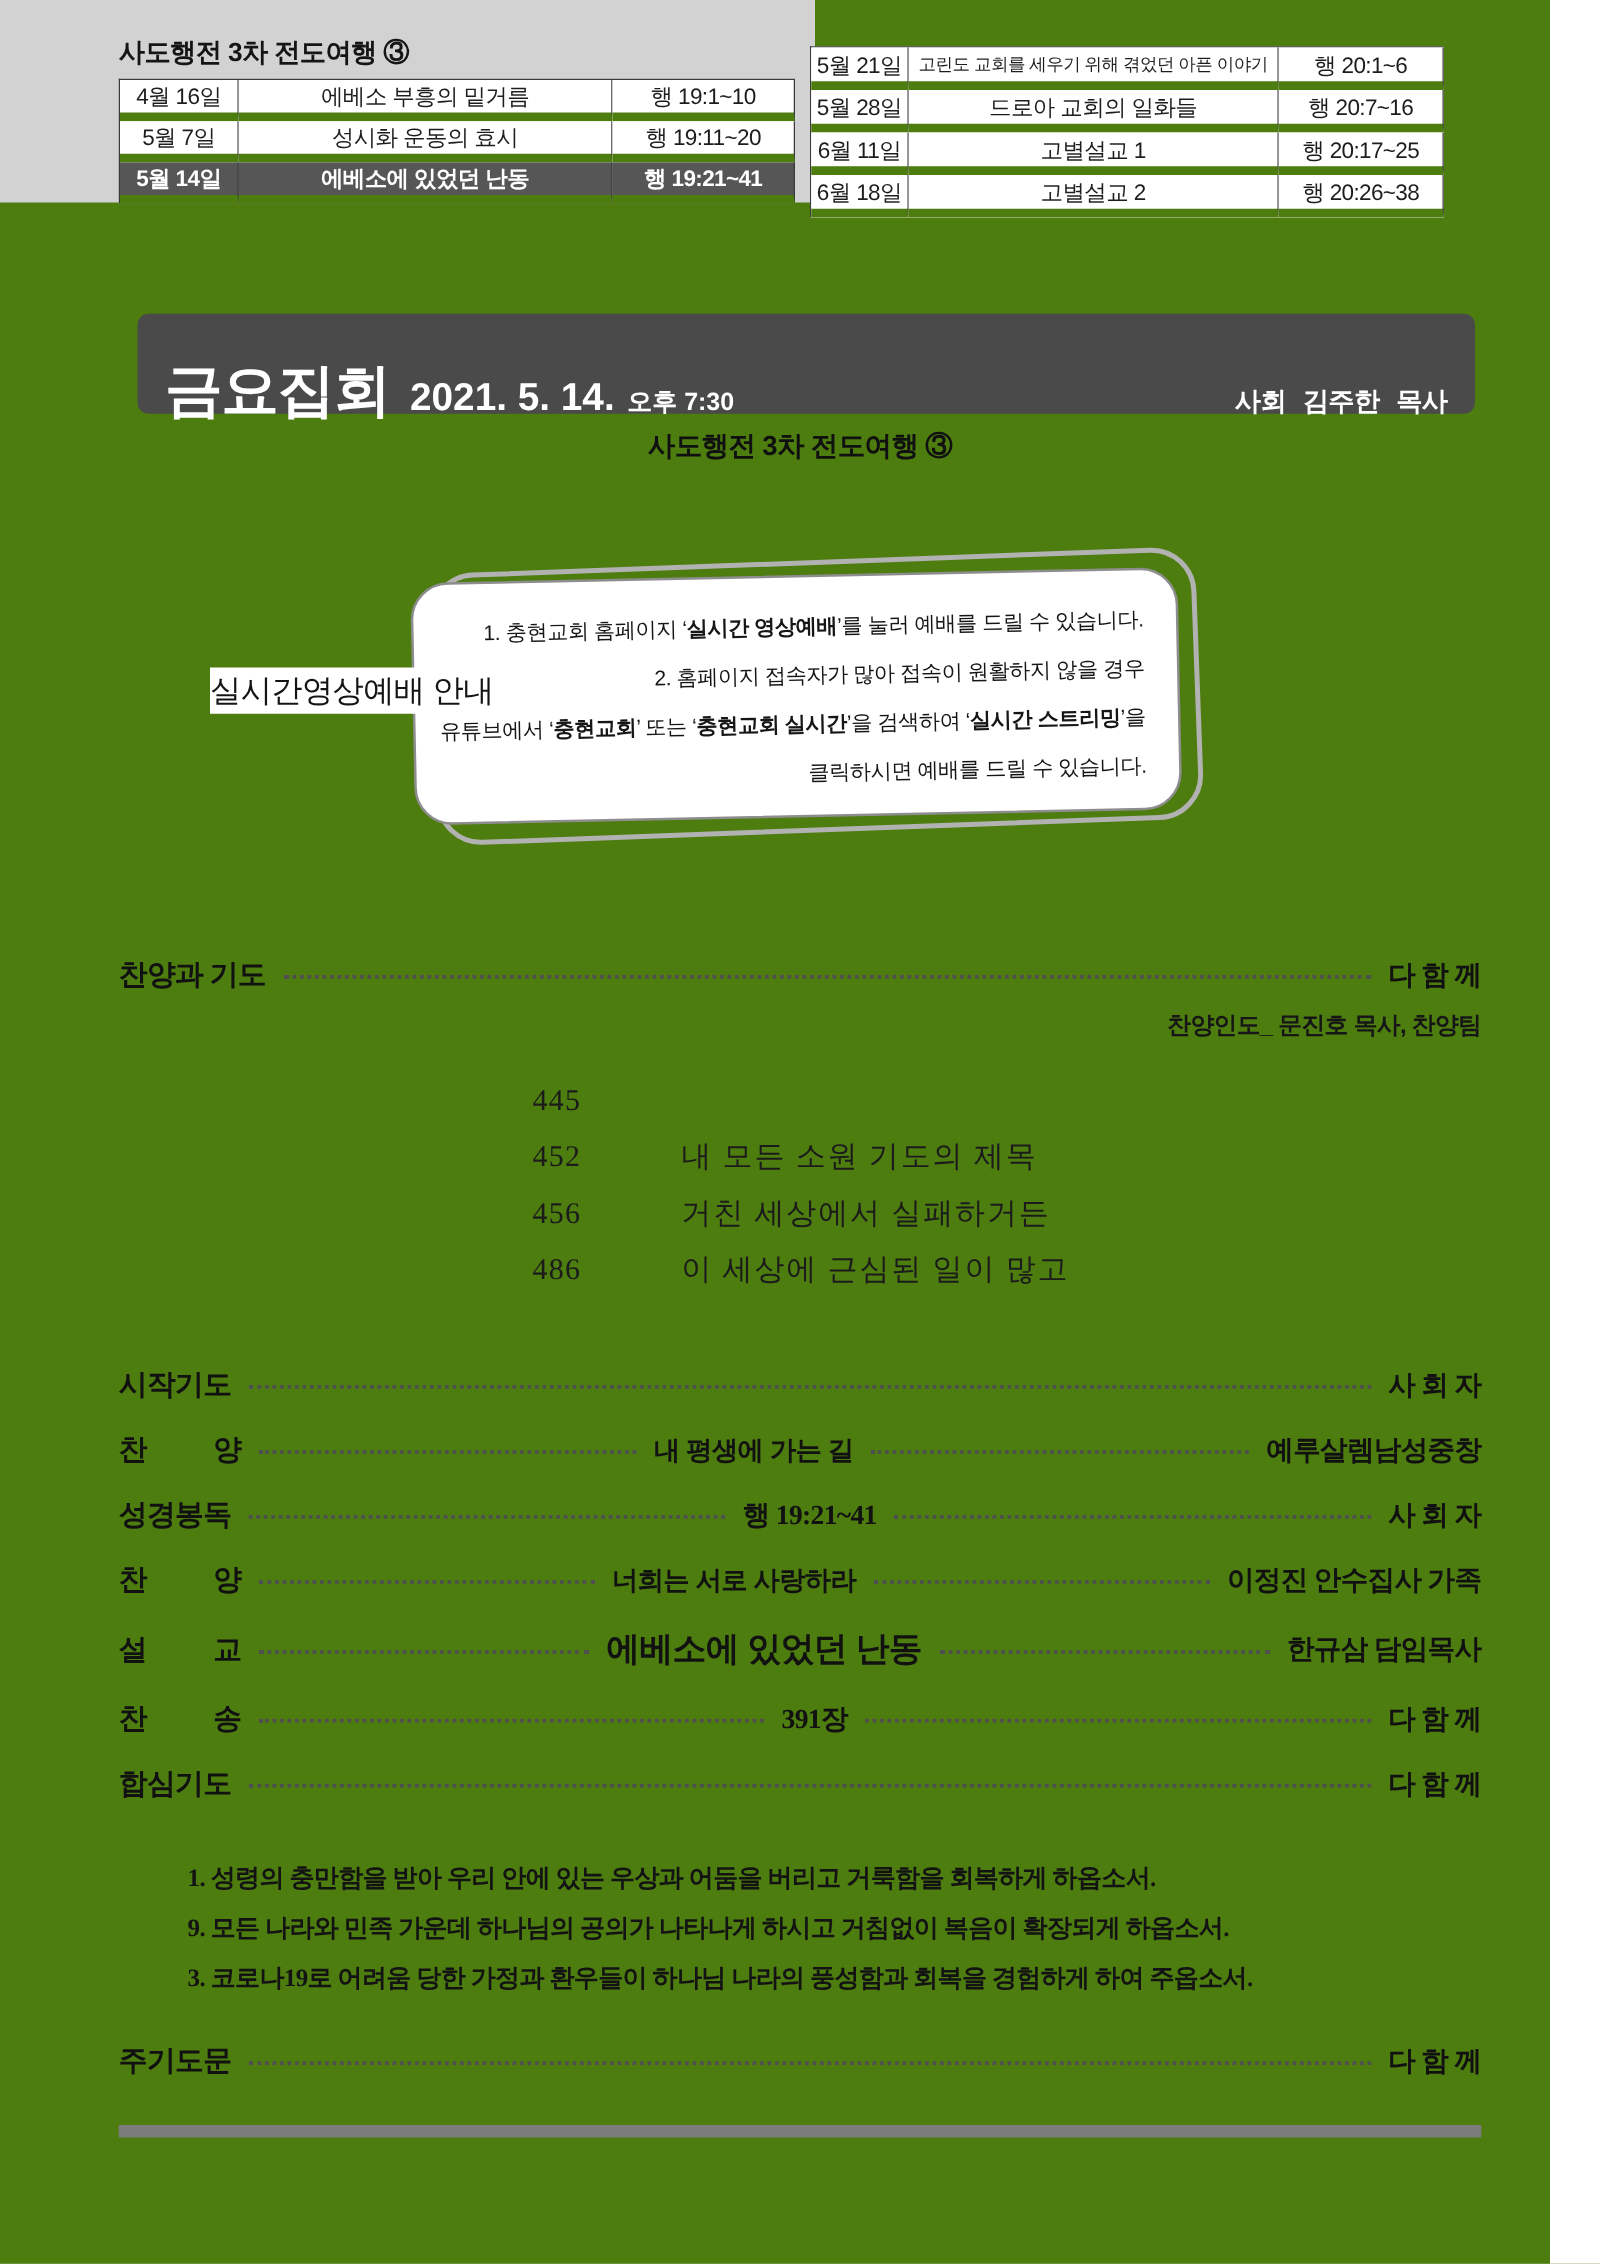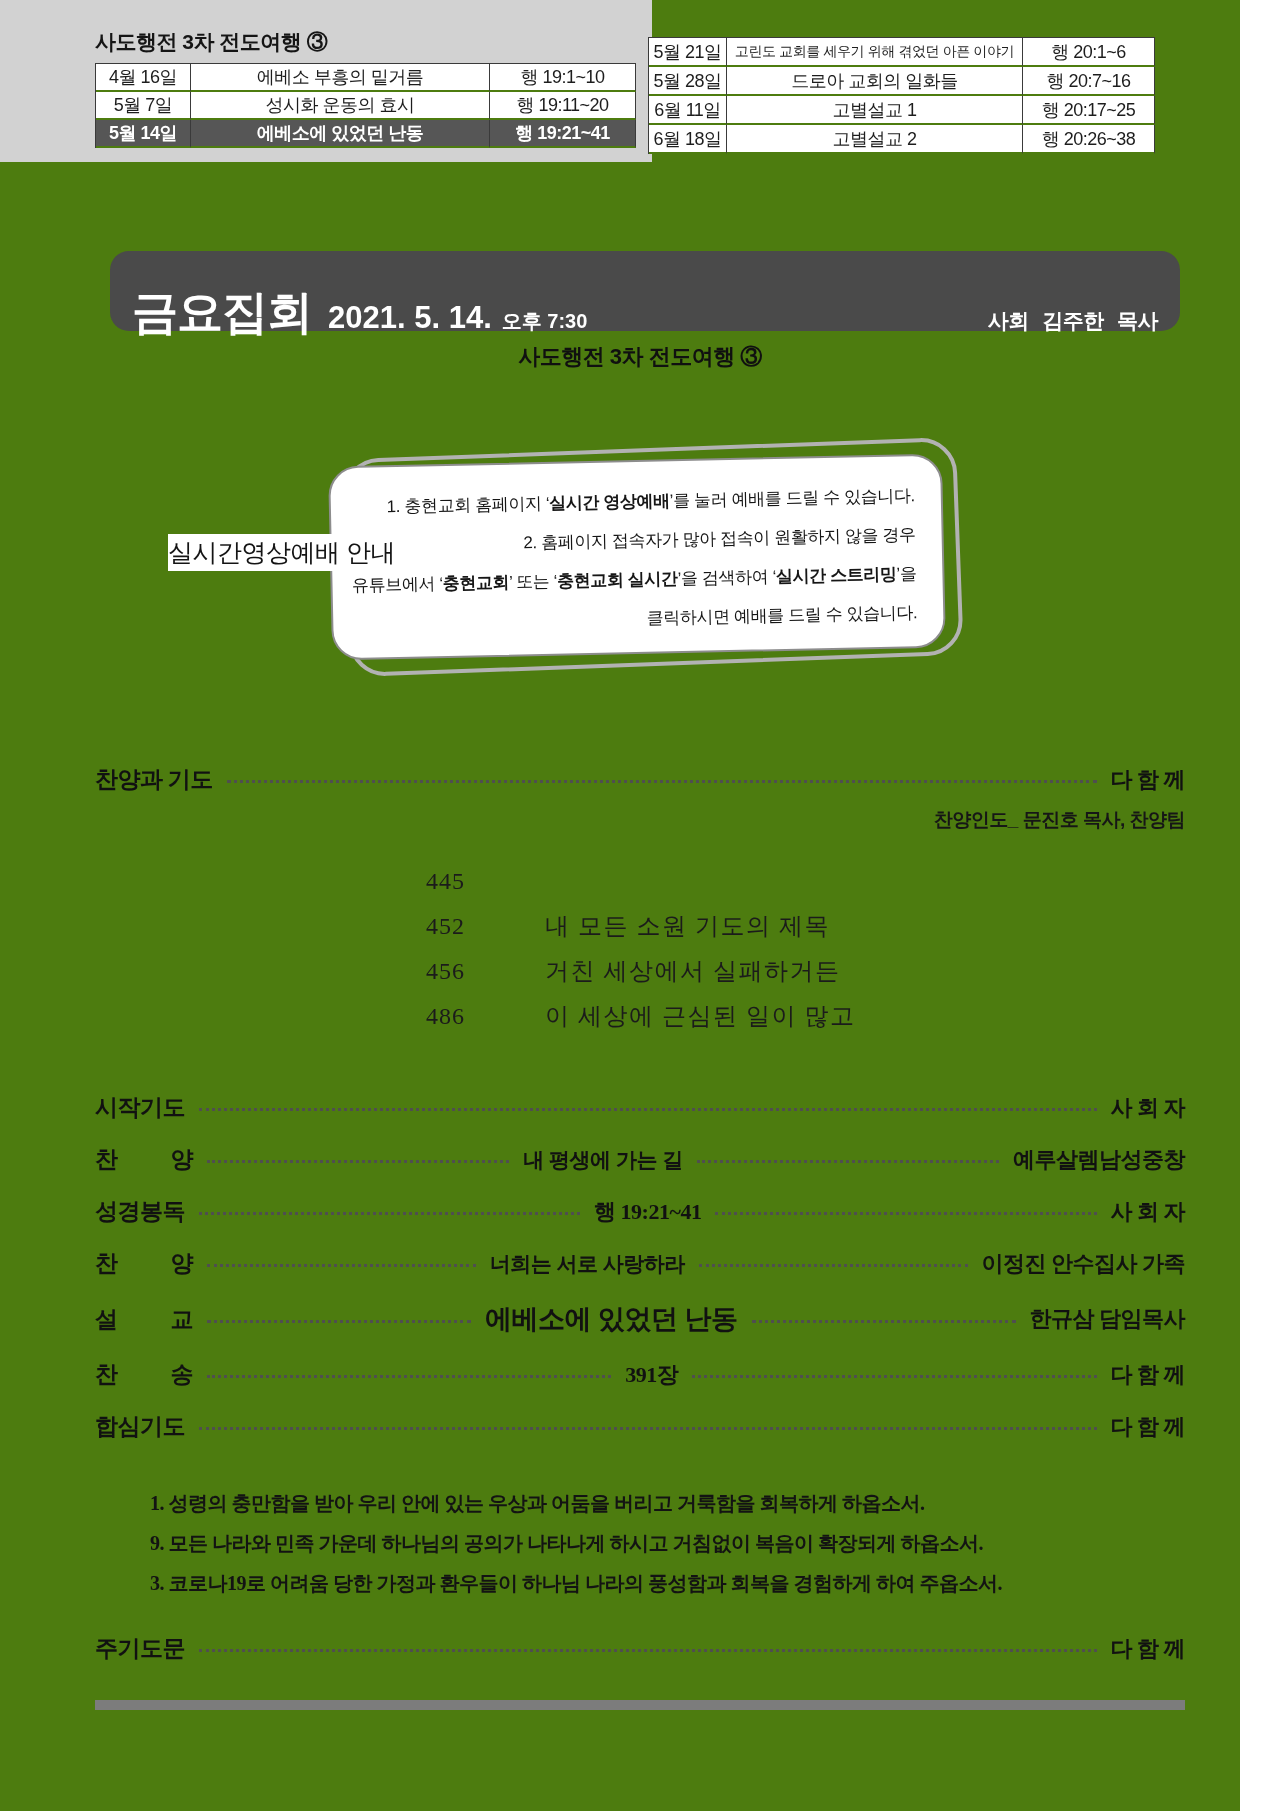--- a/index.html
+++ b/index.html
@@ -8,35 +8,35 @@
     font-family:"Liberation Sans", sans-serif;
     -webkit-font-smoothing:antialiased;
   }
   .page{position:relative;width:1240px;height:1811px;overflow:hidden;background:#4d7c0f;}
 
   
   .gray-panel{position:absolute;left:0;top:0;width:652px;height:162px;background:#d2d2d2;}
   .sched-title{position:absolute;left:95px;top:28px;font-size:21px;font-weight:700;color:#151515;letter-spacing:-0.5px;}
   .tbl{position:absolute;display:grid;border-top:1px solid #3a3a3a;border-left:1px solid #3a3a3a;background:#fff;}
   .tbl .cell{
-    border-right:1px solid #3a3a3a;border-bottom:2px solid #4d7c0f;
+    border-right:1px solid #3a3a3a;border-bottom:7px solid #4d7c0f;
     display:flex;align-items:center;justify-content:center;
     font-size:18px;color:#1d1d1d;white-space:nowrap;overflow:hidden;background:#fff;letter-spacing:-0.5px;
   }
   .left-tbl{left:95px;top:63px;grid-template-columns:95px 299px 146px;}
   .left-tbl .cell{height:26px;}
   .right-tbl{left:648px;top:37px;grid-template-columns:78px 296px 132px;}
   .right-tbl .cell{height:27px;}
   .trow{display:contents;}
   .trow.hl .cell{background:#565656;color:#ffffff;font-weight:700;}
   .cell.tight{font-size:14px;letter-spacing:-0.4px;}
 
   
   .header-bar{
-    position:absolute;left:110px;top:251px;width:1070px;height:80px;border-radius:19px;
+    position:absolute;left:110px;top:251px;width:1070px;height:80px;border-radius:9px;
     background:#4a4a4a;display:flex;align-items:baseline;padding:0 22px;box-sizing:border-box;color:#fff;
   }
   .header-bar .inner{display:flex;align-items:baseline;width:100%;position:relative;top:38px;}
   .h-title{font-size:46px;font-weight:800;letter-spacing:-1px;line-height:1;}
   .h-date{font-size:31px;font-weight:700;margin-left:16px;line-height:1;}
   .h-time{font-size:20px;font-weight:700;margin-left:10px;line-height:1;}
   .h-mod{margin-left:auto;font-size:21px;font-weight:600;line-height:1;word-spacing:8px;letter-spacing:-0.5px;}
   .subtitle{position:absolute;left:0;top:342px;width:1280px;text-align:center;font-size:22px;font-weight:600;letter-spacing:-0.5px;color:#101010;}
 
   

